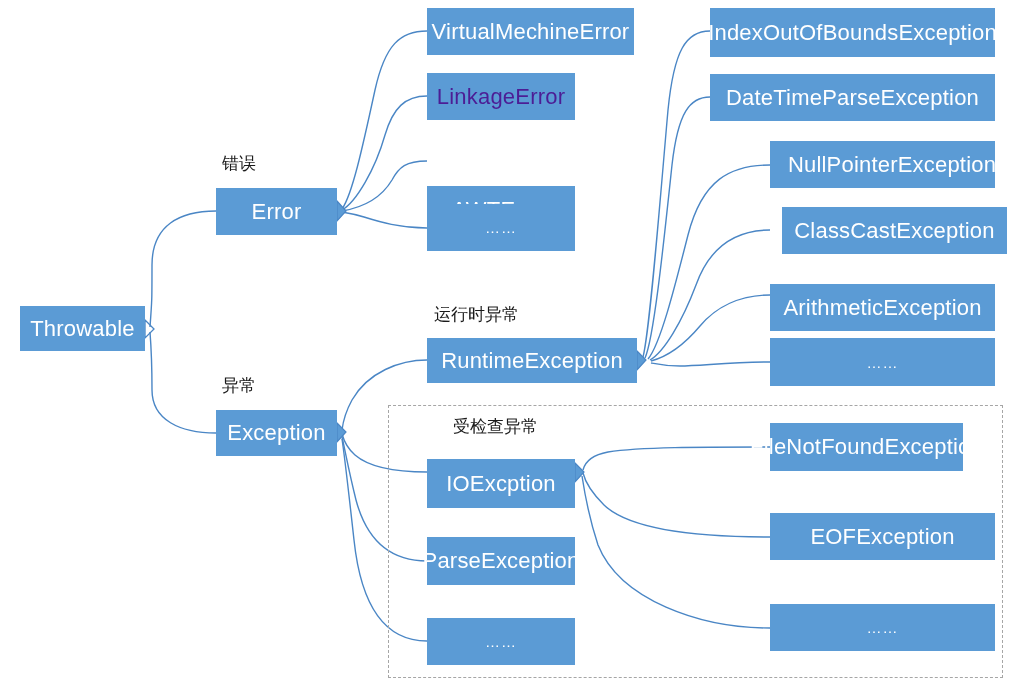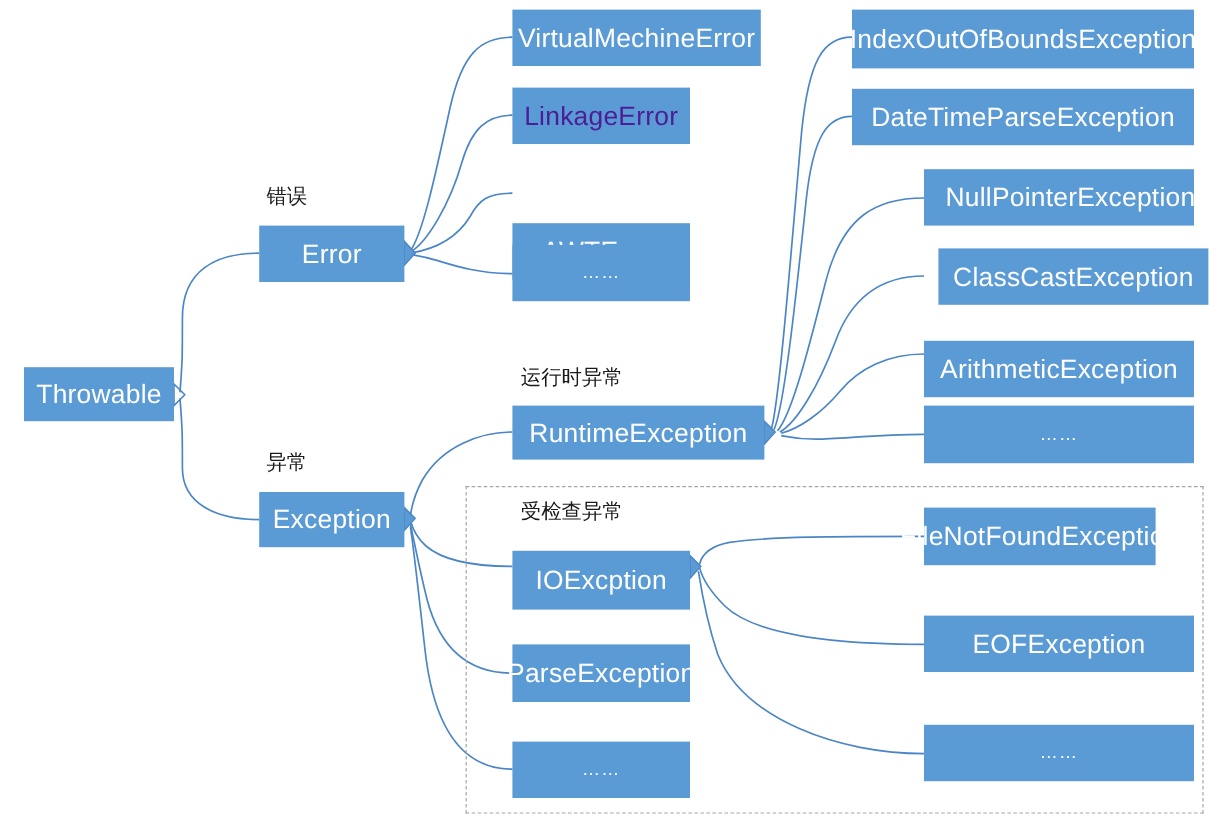--- a/index.html
+++ b/index.html
@@ -111,21 +111,21 @@
     <path d="M770,628 C700,628 620,600 598,545 C588,515 584,489 582,476" fill="none" stroke="#4A86C5" stroke-width="1.4"></path>
 
     <path d="M575,463 L584,472 L575,482 Z" fill="#5B9BD5" stroke="#4A86C5" stroke-width="1.2"></path>
   </svg>
 
   <div class="group-box" style="left: 388px; top: 405px; width: 615px; height: 273px; border-color: rgb(166, 166, 166);"></div>
 
   <div class="caption" style="left: 222px; top: 152px; color: rgb(26, 26, 26);">错误</div>
   <div class="caption" style="left: 222px; top: 374px; color: rgb(26, 26, 26);">异常</div>
   <div class="caption" style="left: 434px; top: 303px; color: rgb(26, 26, 26);">运行时异常</div>
-  <div class="caption" style="left: 434px; top: 415px; color: rgb(26, 26, 26);">受检查异常</div>
+  <div class="caption" style="left: 453px; top: 415px; color: rgb(26, 26, 26);">受检查异常</div>
 
   <div id="nodes-layer">
       <div class="node" style="left: 20px; top: 306px; width: 125px; height: 45px; background: rgb(91, 155, 213); color: rgb(255, 255, 255);">
         <span>Throwable</span>
       </div>
       <div class="node" style="left: 216px; top: 188px; width: 121px; height: 47px; background: rgb(91, 155, 213); color: rgb(255, 255, 255);">
         <span>Error</span>
       </div>
       <div class="node" style="left: 216px; top: 410px; width: 121px; height: 46px; background: rgb(91, 155, 213); color: rgb(255, 255, 255);">
         <span>Exception</span>

